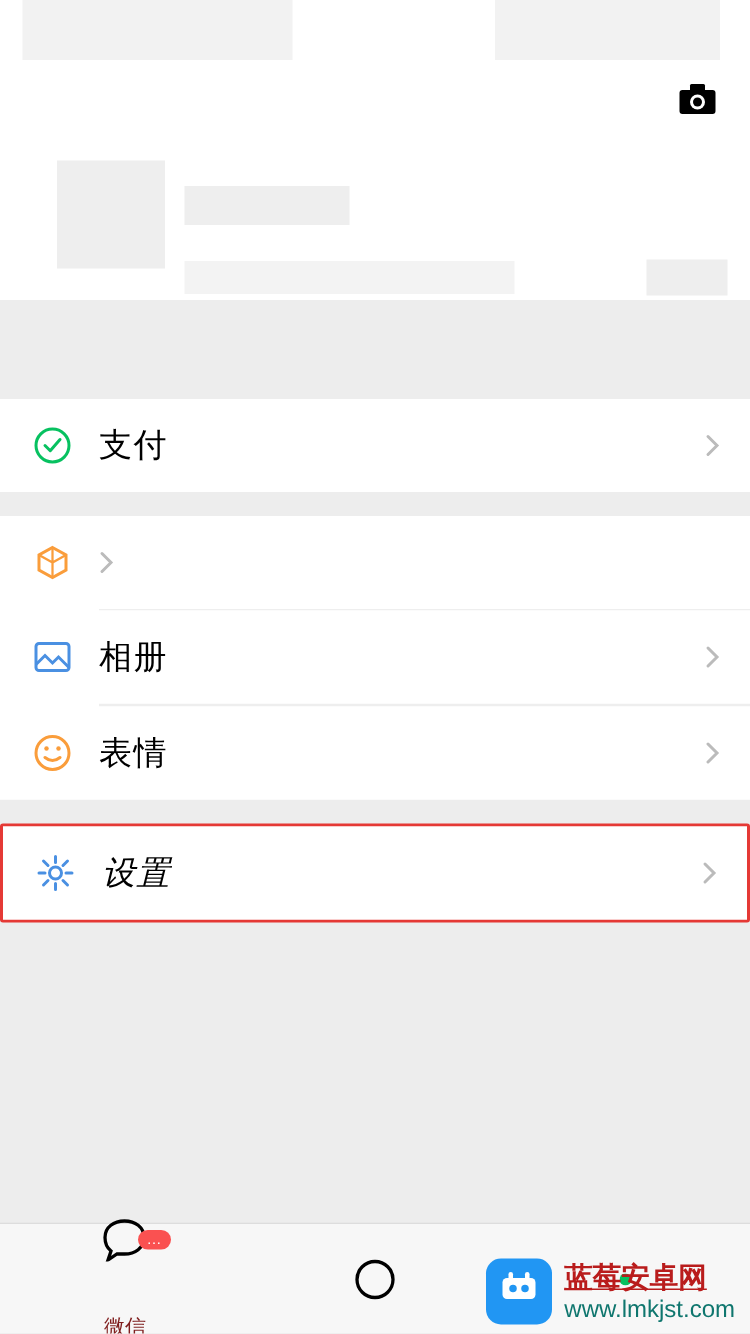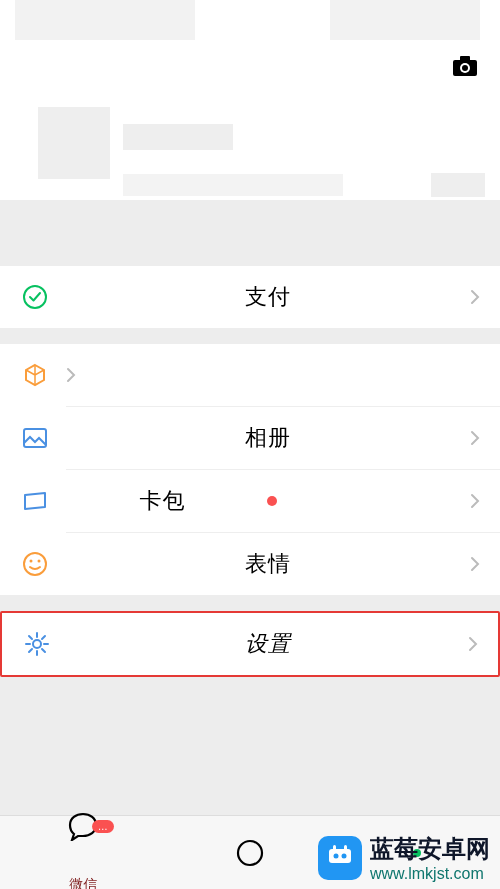--- a/index.html
+++ b/index.html
@@ -5,36 +5,36 @@
   * { box-sizing: border-box; margin: 0; padding: 0; }
   html, body { width: 500px; height: 889px; font-family: "KaiTi", "STKaiti", cursive, serif; background: #ededed; overflow: hidden; position: relative; }
   .top-area { width: 100%; height: 200px; background: #fff; position: relative; }
   .camera-icon { position: absolute; top: 55px; right: 22px; }
   .profile-area { position: absolute; top: 99px; left: 38px; right: 15px; height: 120px; }
   .avatar-blur { width: 72px; height: 72px; background: #eee; position: absolute; top: 8px; left: 0; }
   .name-blur { position: absolute; left: 85px; top: 25px; width: 110px; height: 26px; background: #eee; }
   .id-blur { position: absolute; left: 85px; top: 75px; width: 220px; height: 22px; background: #f3f3f3; }
   .right-blur { position: absolute; right: 0; top: 74px; width: 54px; height: 24px; background: #eee; }
   .pix { position: absolute; background: #f2f2f2; }
-  .section { margin-top: 16px; background: #fff; text-align: center; }
+  .section { margin-top: 16px; background: #fff; }
   .row { display: flex; align-items: center; height: 62px; padding: 0 20px; background: #fff; position: relative; }
   .row .icon-wrap { width: 30px; display: flex; align-items: center; justify-content: center; margin-right: 16px; }
   .row .label { font-size: 22px; color: #000; flex: 1; letter-spacing: 1px; }
   .row .chev { color: #bbb; }
   .divider { height: 1px; background: #eee; margin-left: 66px; }
   .dot { width: 10px; height: 10px; background: #fa5151; border-radius: 50%; margin-left: 8px; }
   .settings-highlight { border: 2px solid #e53935; border-radius: 2px; font-style: italic; }
   .nav { position: absolute; bottom: 0; left: 0; right: 0; height: 74px; background: #f7f7f7; border-top: 1px solid #ddd; display: flex; }
   .nav-item { flex: 1; display: flex; flex-direction: column; align-items: center; justify-content: center; gap: 2px; position: relative; }
   .nav-item .nav-label { font-size: 14px; color: #7f1d1d; margin-top: 33px; }
   .nav-badge { position: absolute; top: 4px; left: 55%; background: #fa5151; color: #fff; font-size: 10px; border-radius: 9px; padding: 1px 6px; min-width: 18px; text-align: center; font-family: sans-serif; }
   .watermark { position: absolute; bottom: 0; right: 0; display: flex; align-items: center; gap: 8px; padding: 6px 10px; }
   .watermark .wm-logo { width: 44px; height: 44px; background: #2196f3; border-radius: 10px; display: flex; align-items: center; justify-content: center; }
   .watermark .wm-text { display: flex; flex-direction: column; align-items: flex-start; }
-  .watermark .wm-title { color: #0f172a; font-size: 24px; font-weight: bold; font-family: "Microsoft YaHei", sans-serif; }
+  .watermark .wm-title { color: #b91c1c; font-size: 19px; font-weight: bold; font-family: "Microsoft YaHei", sans-serif; text-decoration: underline; }
   .watermark .wm-url { color: #0f766e; font-size: 16px; font-family: sans-serif; }
   .ic { display: block; }
   .bottom-spacer { height: 240px; }
 </style>
 </head>
 <body>
 
 <div class="top-area">
   <div class="pix" style="top:0;left:15px;width:180px;height:40px;"></div>
   <div class="pix" style="top:0;left:330px;width:150px;height:40px;"></div>
@@ -96,35 +96,20 @@
       </svg>
     </span>
     <span class="label">相册</span>
     <span class="chev">
       <svg class="ic" width="10" height="16" viewBox="0 0 10 16">
           <path d="M2 2 L8 8 L2 14" stroke="#bbb" stroke-width="2" fill="none" stroke-linecap="round"></path>
         </svg>
     </span>
   </div>
   <div class="divider"></div>
-  <div class="row">
-    <span class="icon-wrap">
-      <svg class="ic" width="26" height="20" viewBox="0 0 26 20" fill="none">
-        <path d="M3 4 L23 2 L23 16 L3 18 Z" stroke="#4a90e2" stroke-width="2" fill="none" stroke-linejoin="round"></path>
-      </svg>
-    </span>
-    <span class="label">卡包</span>
-    <span class="dot"></span>
-    <span style="flex:1"></span>
-    <span class="chev">
-      <svg class="ic" width="10" height="16" viewBox="0 0 10 16">
-          <path d="M2 2 L8 8 L2 14" stroke="#bbb" stroke-width="2" fill="none" stroke-linecap="round"></path>
-        </svg>
-    </span>
-  </div>
   <div class="divider"></div>
   <div class="row">
     <span class="icon-wrap">
       <svg class="ic" width="26" height="26" viewBox="0 0 26 26" fill="none">
         <circle cx="13" cy="13" r="11" stroke="#fa9d3b" stroke-width="2"></circle>
         <circle cx="9" cy="10" r="1.5" fill="#fa9d3b"></circle>
         <circle cx="17" cy="10" r="1.5" fill="#fa9d3b"></circle>
         <path d="M8 16 Q13 20 18 16" stroke="#fa9d3b" stroke-width="2" fill="none" stroke-linecap="round"></path>
       </svg>
     </span>

